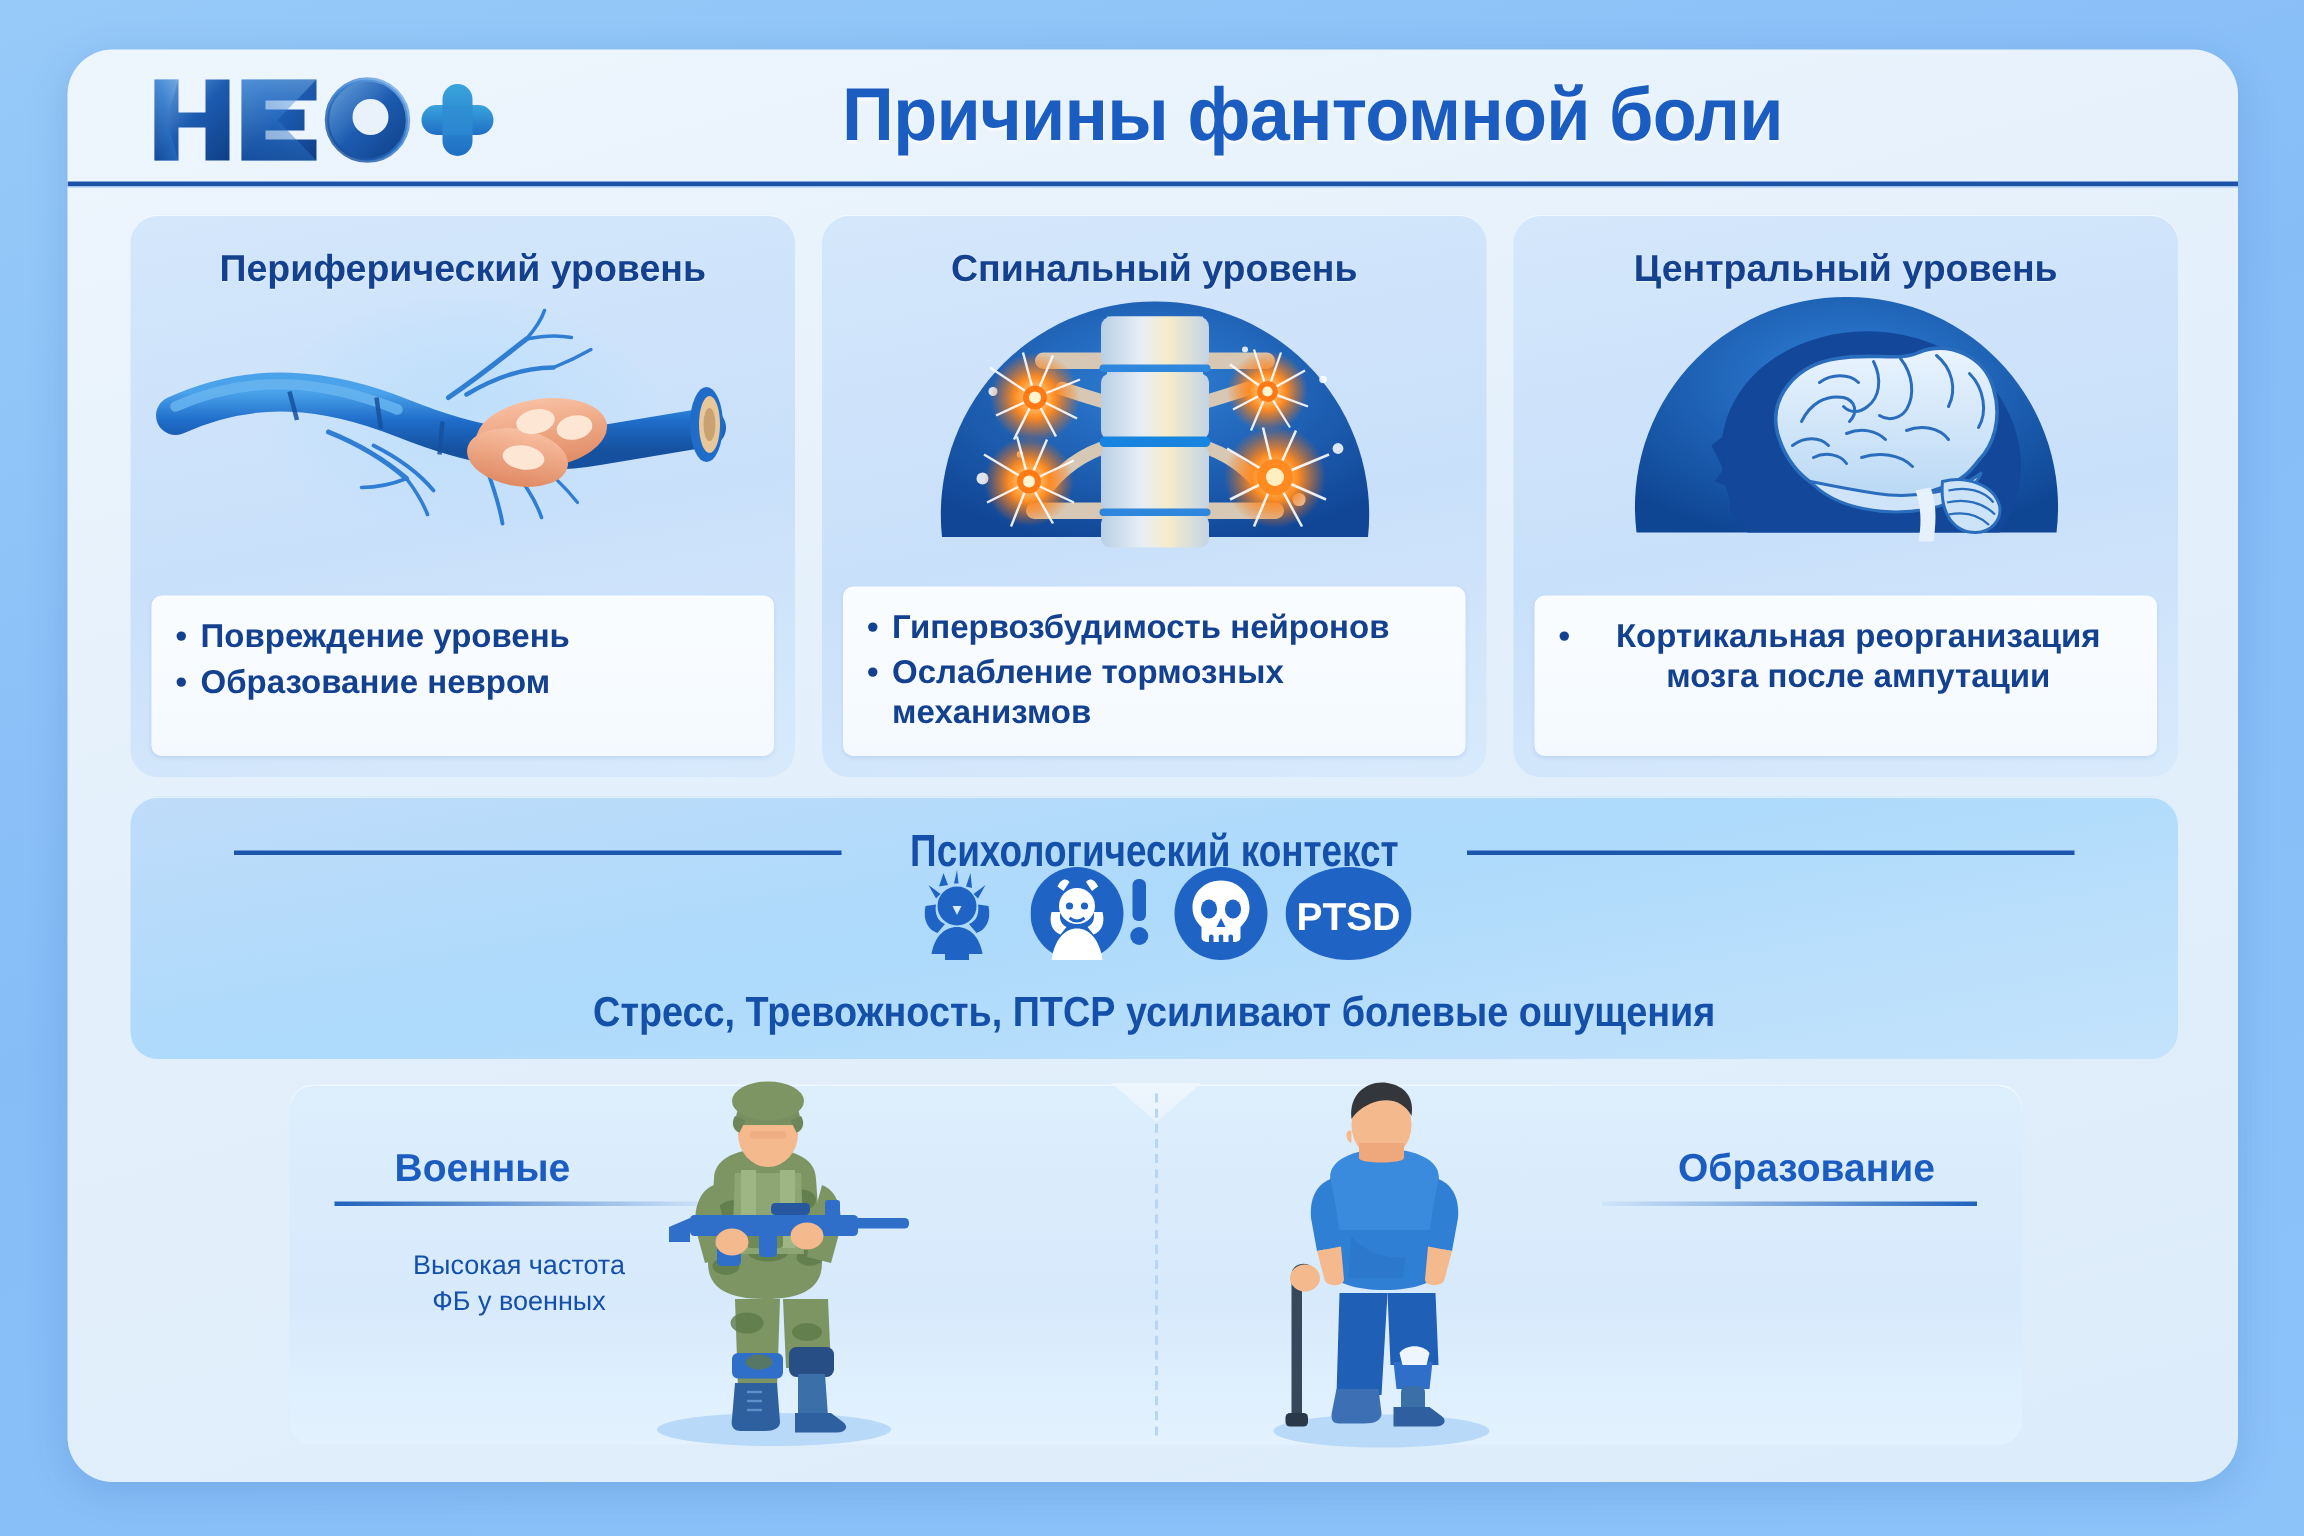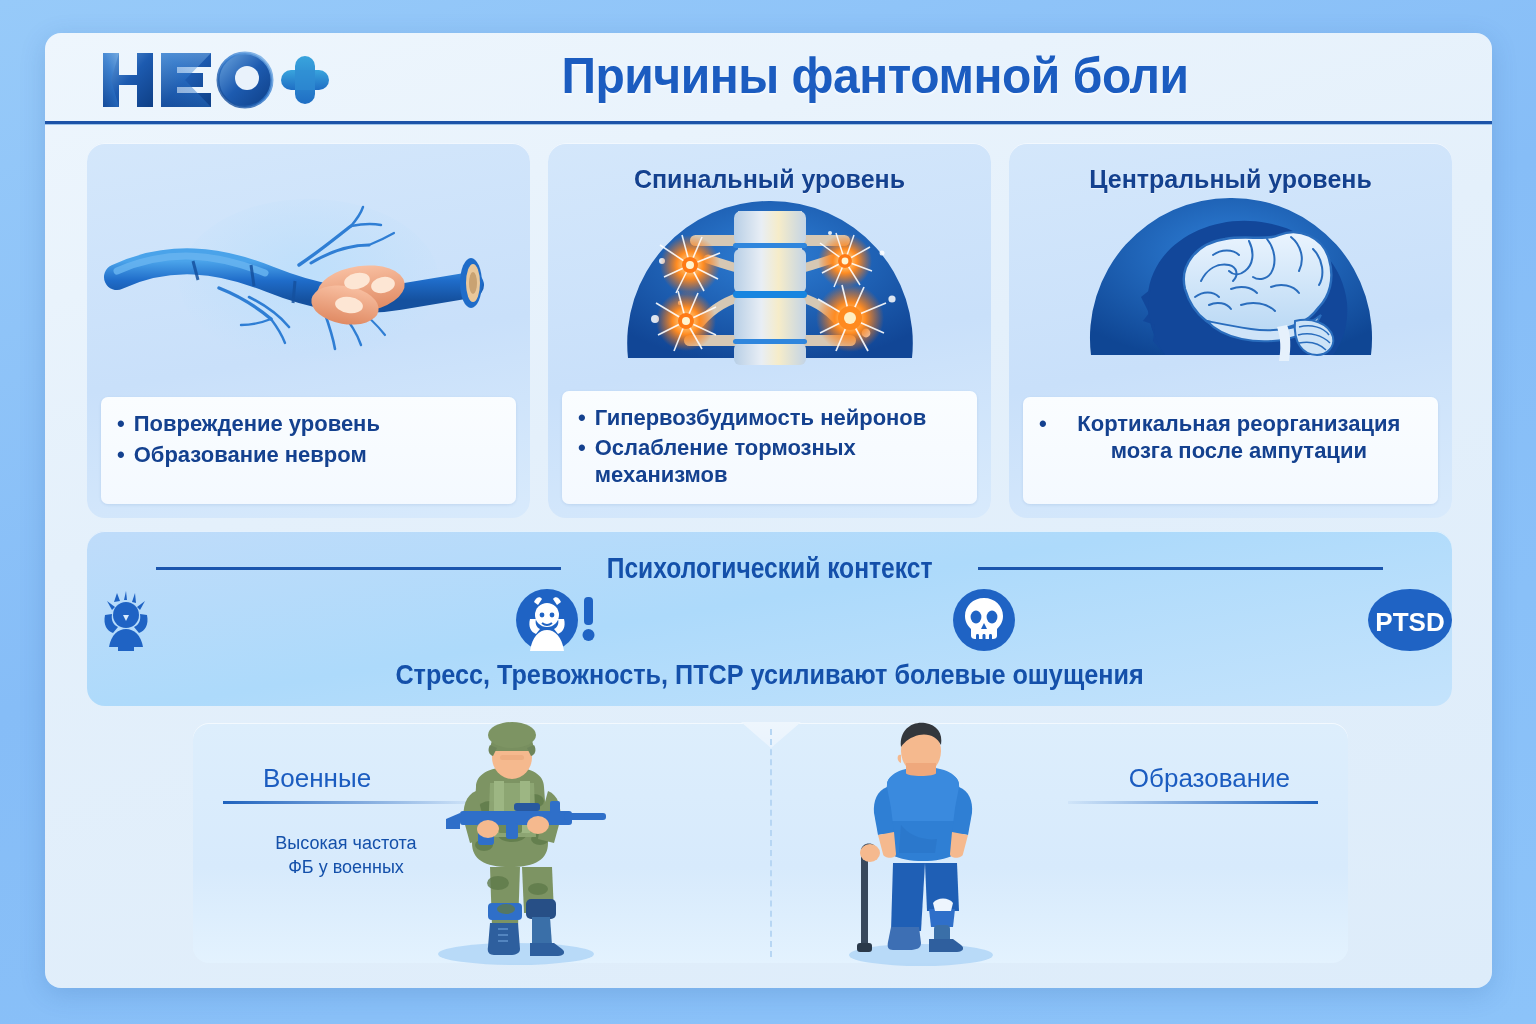--- a/index.html
+++ b/index.html
@@ -4,21 +4,21 @@
 <style>
   html,body{margin:0;padding:0;}
   body{
     width:1536px;height:1024px;overflow:hidden;
     background:linear-gradient(160deg,#97caf9 0%,#86bdf7 45%,#8cc3f9 100%);
     font-family:"Liberation Sans","DejaVu Sans",sans-serif;
   }
   .poster{
     position:absolute;left:45px;top:33px;width:1447px;height:955px;
     background:linear-gradient(165deg,#eef6fd 0%,#e4f0fb 40%,#ddecfa 100%);
-    border-radius:16px;
+    border-radius:30px;
     box-shadow:0 6px 26px rgba(30,80,150,.18);
     overflow:hidden;
   }
   
   .header{position:absolute;left:0;top:0;width:100%;height:90px;}
   .logo{position:absolute;left:50px;top:12px;width:240px;height:70px;}
   .logo svg{display:block;}
   .title{
     position:absolute;left:300px;top:14px;width:1060px;text-align:center;
     font-size:50px;font-weight:bold;color:#1b5cc0;letter-spacing:-.5px;
@@ -63,41 +63,41 @@
     position:absolute;left:42px;top:498px;width:1365px;height:175px;border-radius:18px;
     background:linear-gradient(170deg,#bfdcfa 0%,#addafb 45%,#c4e3fc 100%);
     box-shadow:inset 0 1px 0 rgba(255,255,255,.6);
   }
   .psych-head{position:absolute;top:20px;left:0;width:100%;display:flex;align-items:center;justify-content:center;gap:10px;}
   .psych-head .line{height:3px;width:405px;background:#1b55ad;}
   .psych-head .ttl{
     font-size:30px;font-weight:bold;color:#1450aa;white-space:nowrap;
     transform:scaleX(.82);transform-origin:center;
   }
-  .psych-icons{position:absolute;top:58px;left:0;width:100%;display:flex;justify-content:space-between;align-items:center;gap:10px;}
+  .psych-icons{position:absolute;top:47px;left:0;width:100%;display:flex;justify-content:center;align-items:center;gap:10px;}
   .psych-caption{
     position:absolute;top:128px;left:0;width:100%;text-align:center;
     font-size:28px;font-weight:bold;color:#1450aa;
     transform:scaleX(.9);transform-origin:center;
   }
 
   
   .bottom{
     position:absolute;left:148px;top:690px;width:1155px;height:240px;border-radius:16px;
     background:linear-gradient(180deg,#ddeefc 0%,#d7eafc 60%,#e3f2fe 100%);
     box-shadow:inset 0 1px 0 rgba(255,255,255,.65);
   }
   .divider{position:absolute;left:577px;top:6px;width:0;height:228px;border-left:2px dashed #b7d6f3;}
   .notch{position:absolute;left:548px;top:-1px;width:60px;height:26px;
          background:linear-gradient(180deg,#eef6fd,#e9f3fd);
          clip-path:polygon(0 0,100% 0,50% 100%);}
   .bpanel{position:absolute;top:0;height:100%;width:577px;}
   .bpanel.left{left:0;}
   .bpanel.right{left:578px;}
-  .bhead{position:absolute;top:40px;font-size:26px;font-weight:normal;color:#1b5cc0;}
+  .bhead{position:absolute;top:40px;font-size:26px;font-weight:bold;color:#1b5cc0;}
   .bpanel.left .bhead{left:70px;}
   .bpanel.right .bhead{right:58px;}
   .bline{position:absolute;top:78px;height:3px;background:linear-gradient(90deg,#1f62bd,rgba(31,98,189,.05));}
   .bpanel.left .bline{left:30px;width:250px;}
   .bpanel.right .bline{right:30px;width:250px;background:linear-gradient(270deg,#1f62bd,rgba(31,98,189,.05));}
   .btext{position:absolute;top:108px;font-size:18px;color:#1450aa;line-height:1.35;}
   .bpanel.left .btext{left:38px;width:230px;text-align:center;}
   .bpanel.right .btext{right:42px;width:230px;text-align:center;}
   .figure{position:absolute;bottom:-8px;}
   .fig-left{left:205px;}
@@ -145,20 +145,21 @@
       </svg>
     </div>
     <div class="title">Причины фантомной боли</div>
     <div class="headrule"></div>
     <div class="headrule2"></div>
   </div>
 
   <div class="cards">
 
     <div class="card">
+      <div class="card-title">Периферический уровень</div>
       <div class="card-art">
         <svg width="420" height="185" viewBox="0 0 420 185">
           <defs>
             <radialGradient id="glowP" cx="50%" cy="45%" r="55%">
               <stop offset="0" stop-color="#bedffb"></stop>
                 <stop offset="1" stop-color="#bedffb" stop-opacity="0"></stop>
             </radialGradient>
             <linearGradient id="nerveG" x1="0" y1="0" x2="0" y2="1">
               <stop offset="0" stop-color="#4aa3ea"></stop>
                 <stop offset="0.5" stop-color="#1f6cc9"></stop>

